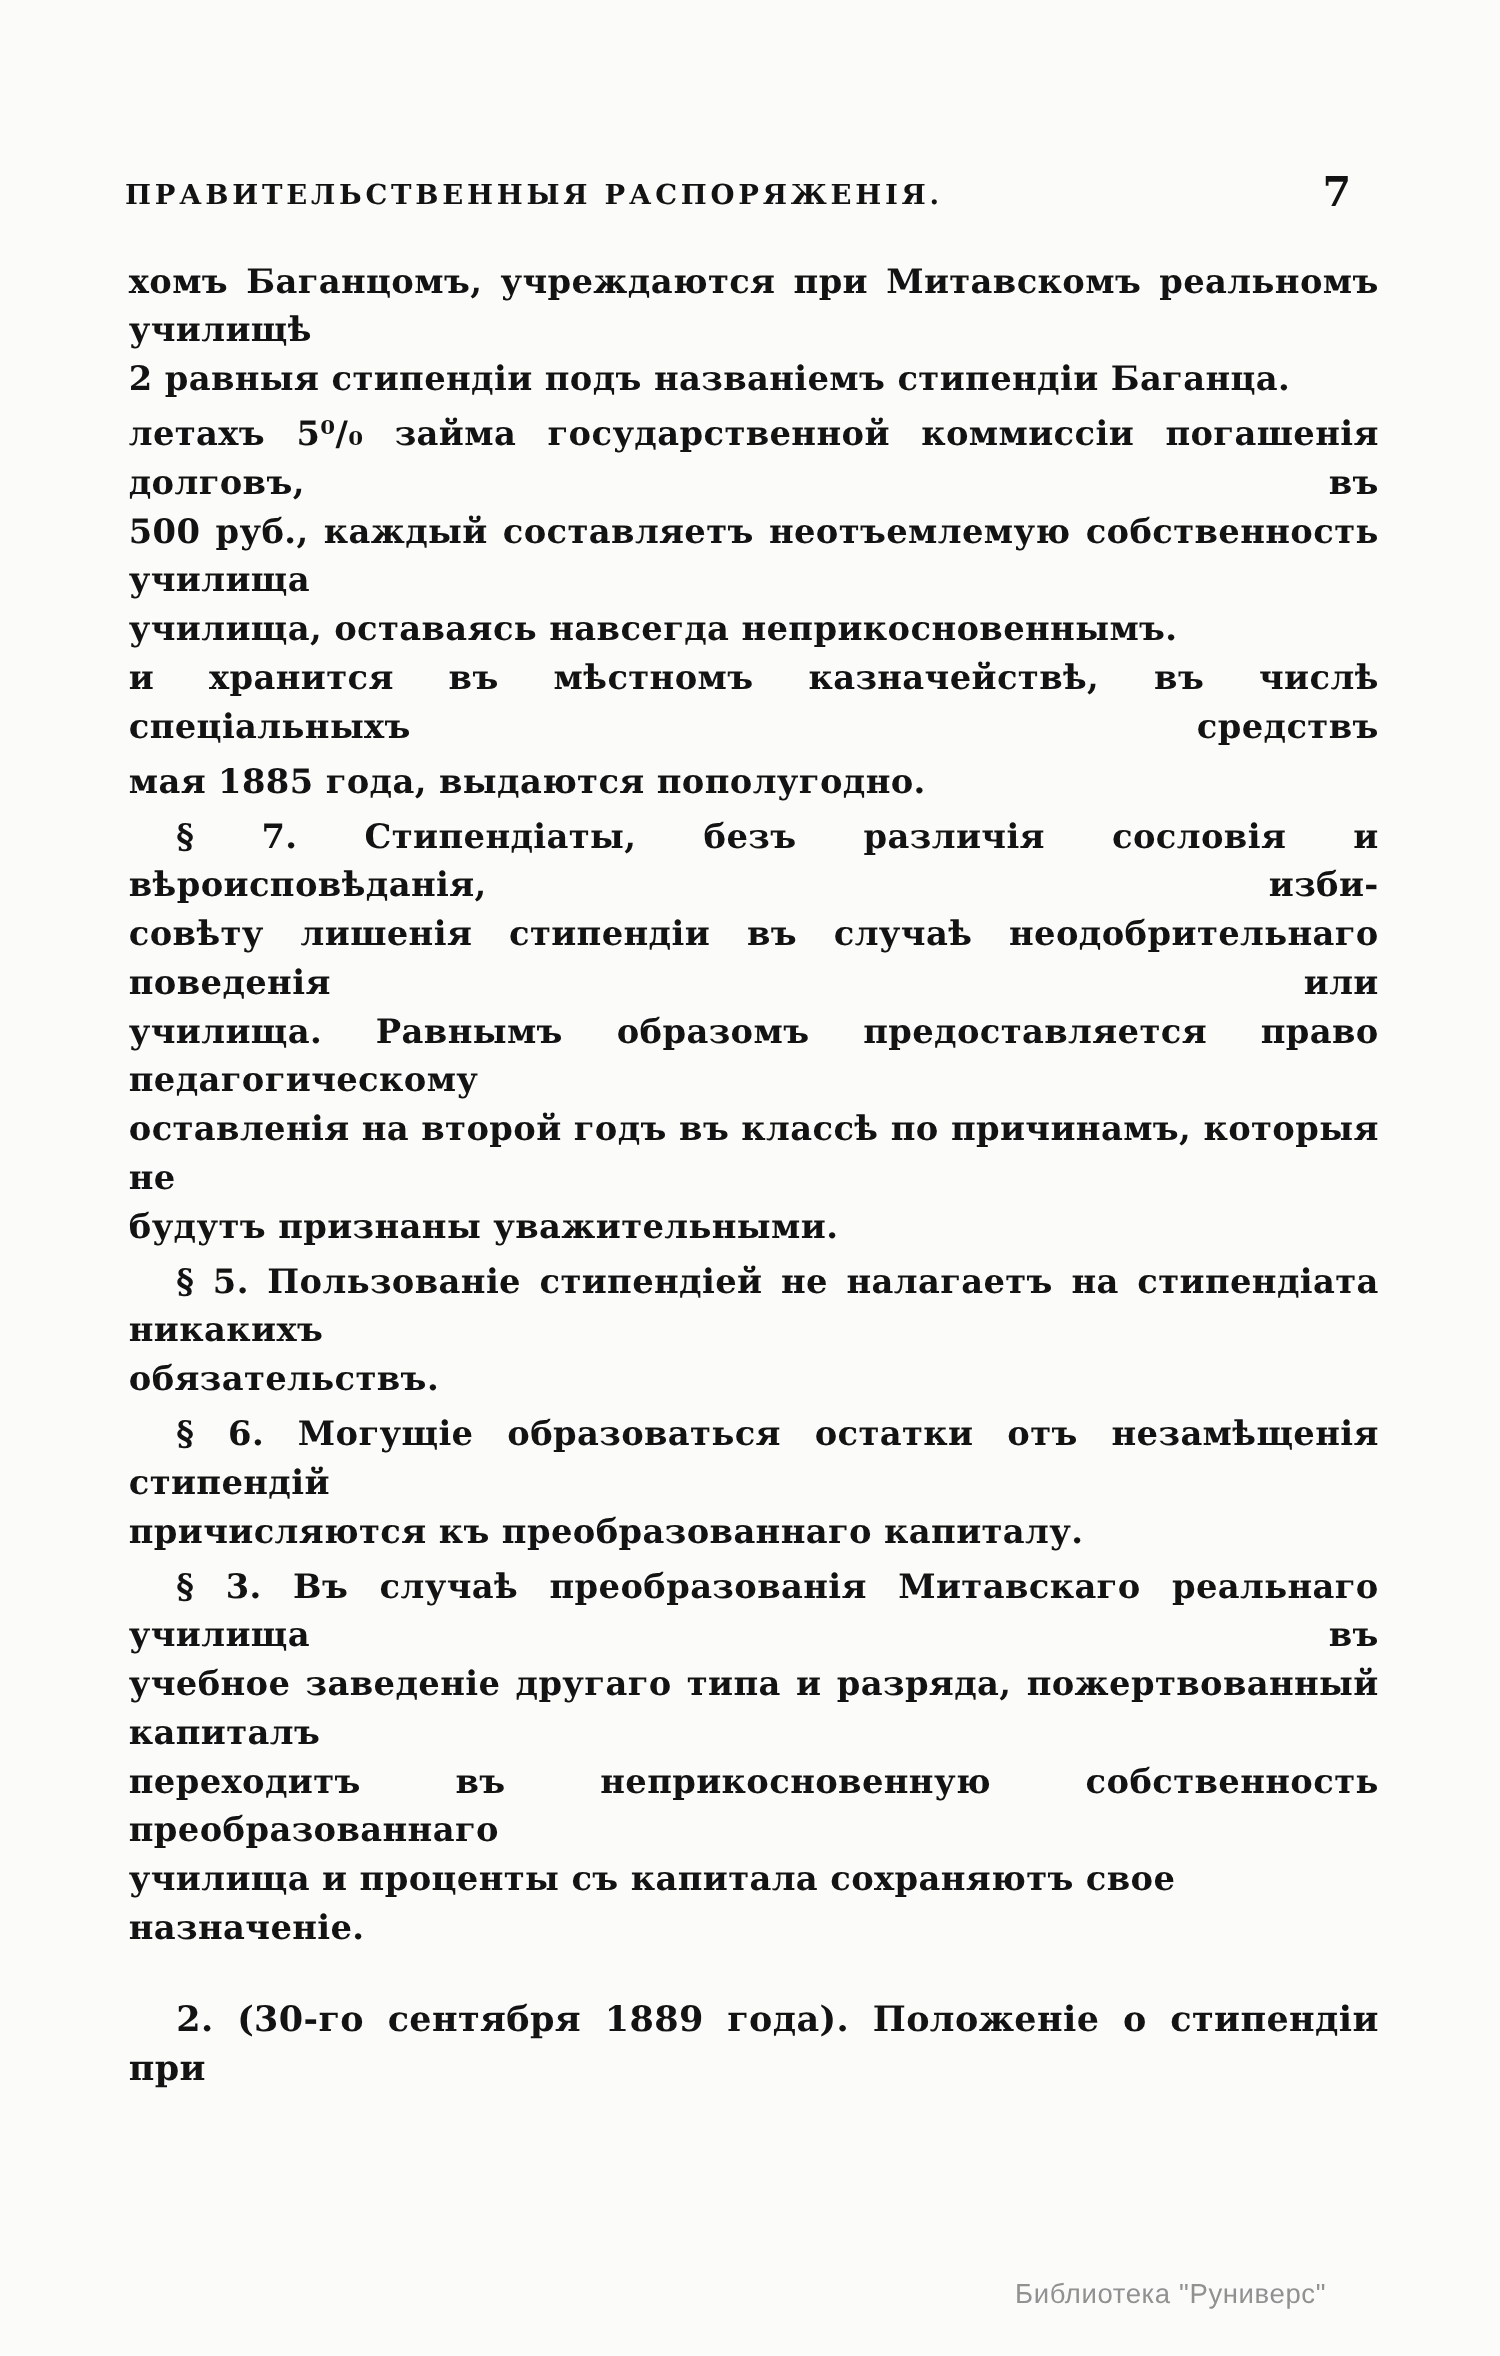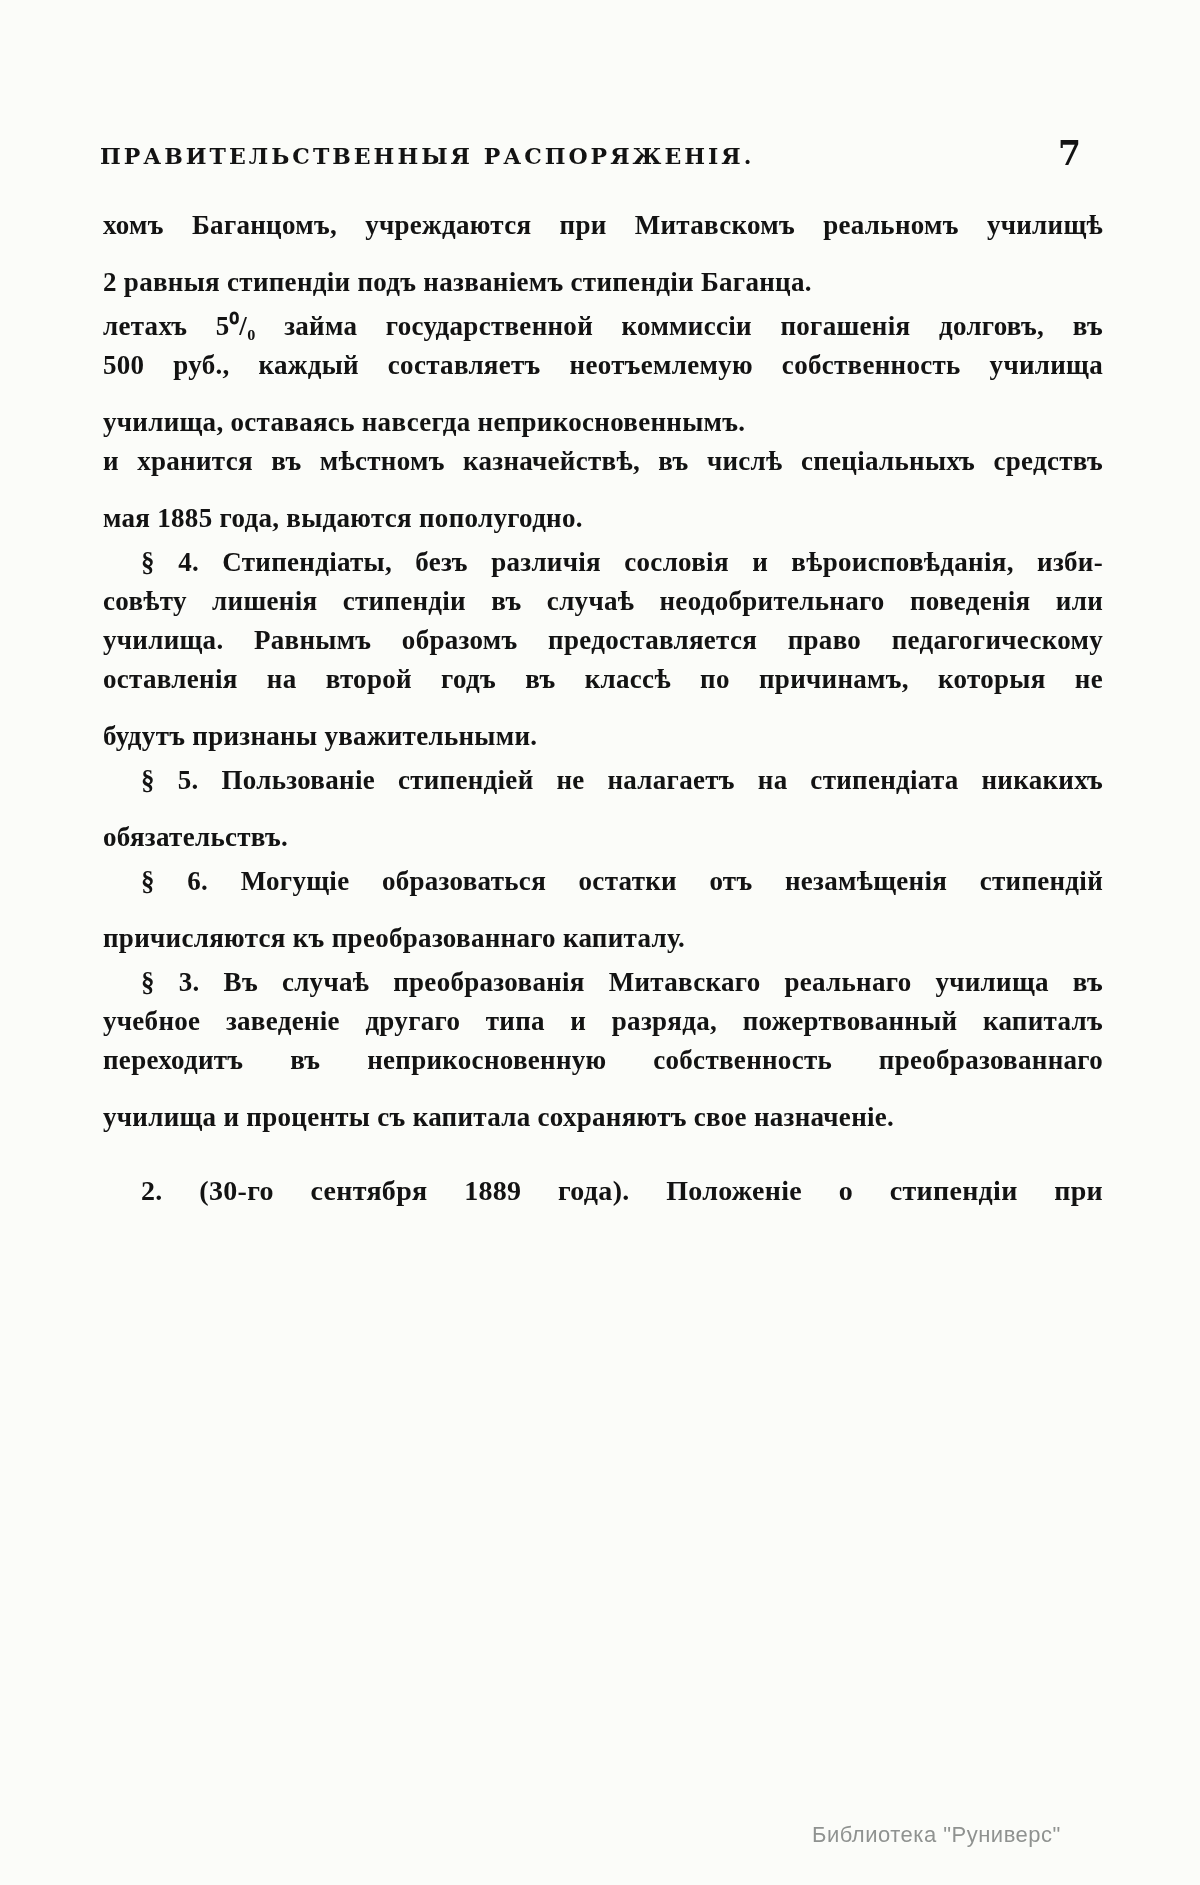--- a/index.html
+++ b/index.html
@@ -38,30 +38,29 @@
   .doc-body {
     position: absolute;
     top: 206px;
     left: 103px;
     width: 1000px;
     font-size: 27px;
     font-weight: bold;
     line-height: 39px;
     letter-spacing: 0.3px;
   }
-  .para { margin: 0 0 5px 0; font-family: Liberation Serif, serif; }
+  .para { margin: 0 0 5px 0; }
   .para.heading { margin-top: 34px; font-size: 28px; }
   .line {
     text-align: justify;
     text-align-last: justify;
   }
   .line.lastline {
     text-align: left;
     text-align-last: left;
-    margin-top: 18px;
   }
   .line.firstindent { text-indent: 38px; }
   .watermark {
     position: absolute;
     left: 812px;
     top: 1822px;
     font-family: "Liberation Sans", sans-serif;
     font-size: 22px;
     font-weight: normal;
     color: #8f9290;
@@ -85,21 +84,21 @@
     <div class="para body">
       <div class="line">летахъ 5⁰/₀ займа государственной коммиссіи погашенія долговъ, въ</div>
       <div class="line">500 руб., каждый составляетъ неотъемлемую собственность училища</div>
       <div class="line lastline">училища, оставаясь навсегда неприкосновеннымъ.</div>
       <div class="line">и хранится въ мѣстномъ казначействѣ, въ числѣ спеціальныхъ средствъ</div>
     </div>
     <div class="para body">
       <div class="line lastline">мая 1885 года, выдаются пополугодно.</div>
     </div>
     <div class="para body">
-      <div class="line firstindent">§ 4. Стипендіаты, безъ различія сословія и вѣроисповѣданія, изби-</div>
+      <div class="line firstindent">§ 7. Стипендіаты, безъ различія сословія и вѣроисповѣданія, изби-</div>
       <div class="line">совѣту лишенія стипендіи въ случаѣ неодобрительнаго поведенія или</div>
       <div class="line">училища. Равнымъ образомъ предоставляется право педагогическому</div>
       <div class="line">оставленія на второй годъ въ классѣ по причинамъ, которыя не</div>
       <div class="line lastline">будутъ признаны уважительными.</div>
     </div>
     <div class="para body">
       <div class="line firstindent">§ 5. Пользованіе стипендіей не налагаетъ на стипендіата никакихъ</div>
       <div class="line lastline">обязательствъ.</div>
     </div>
     <div class="para body">

